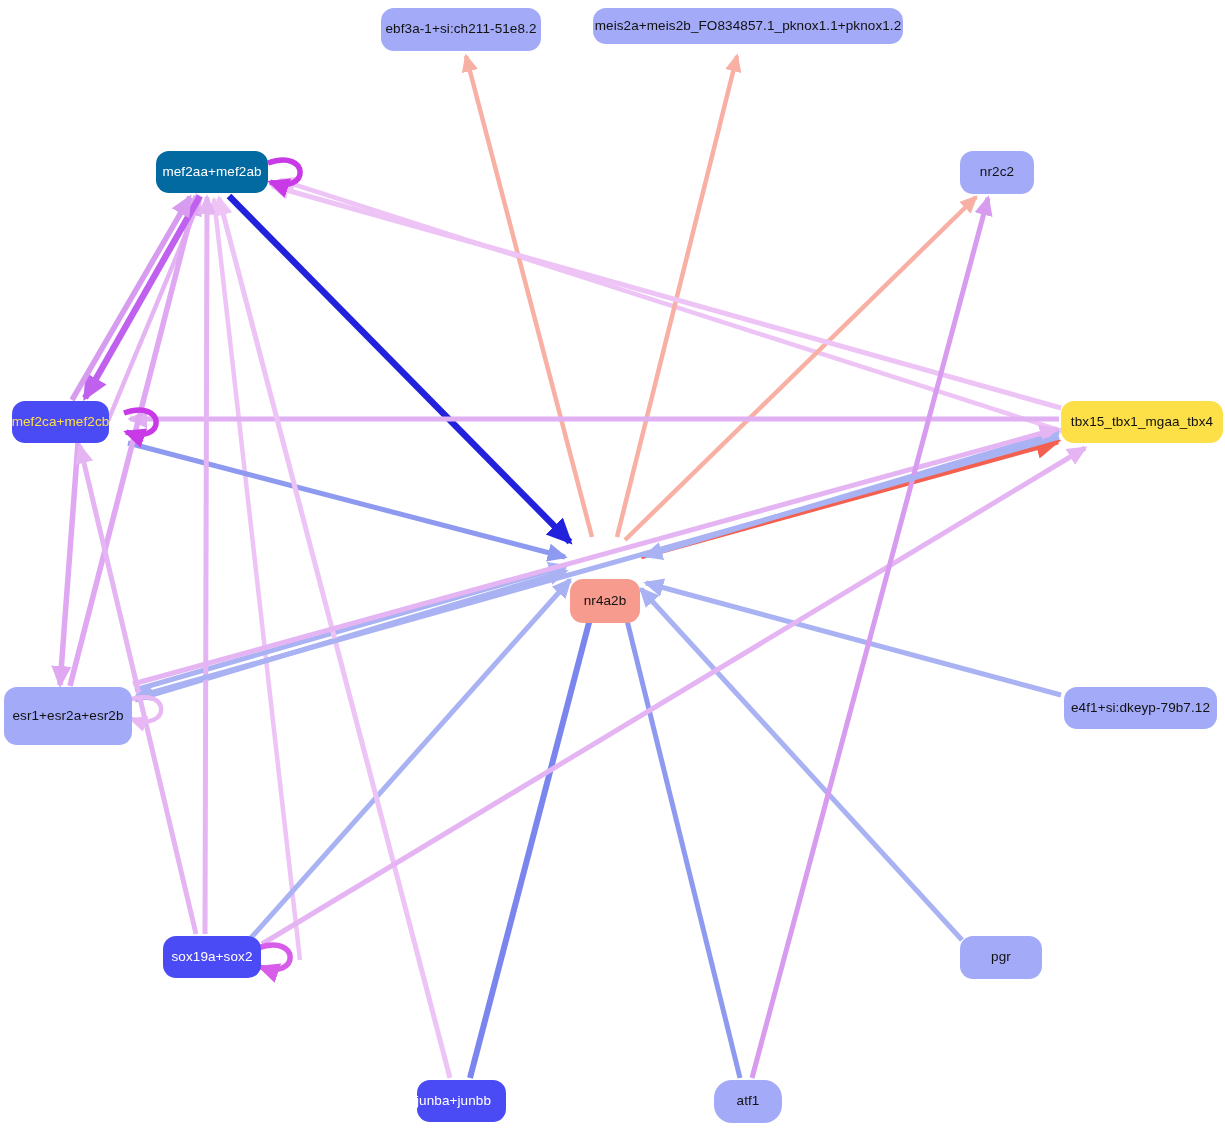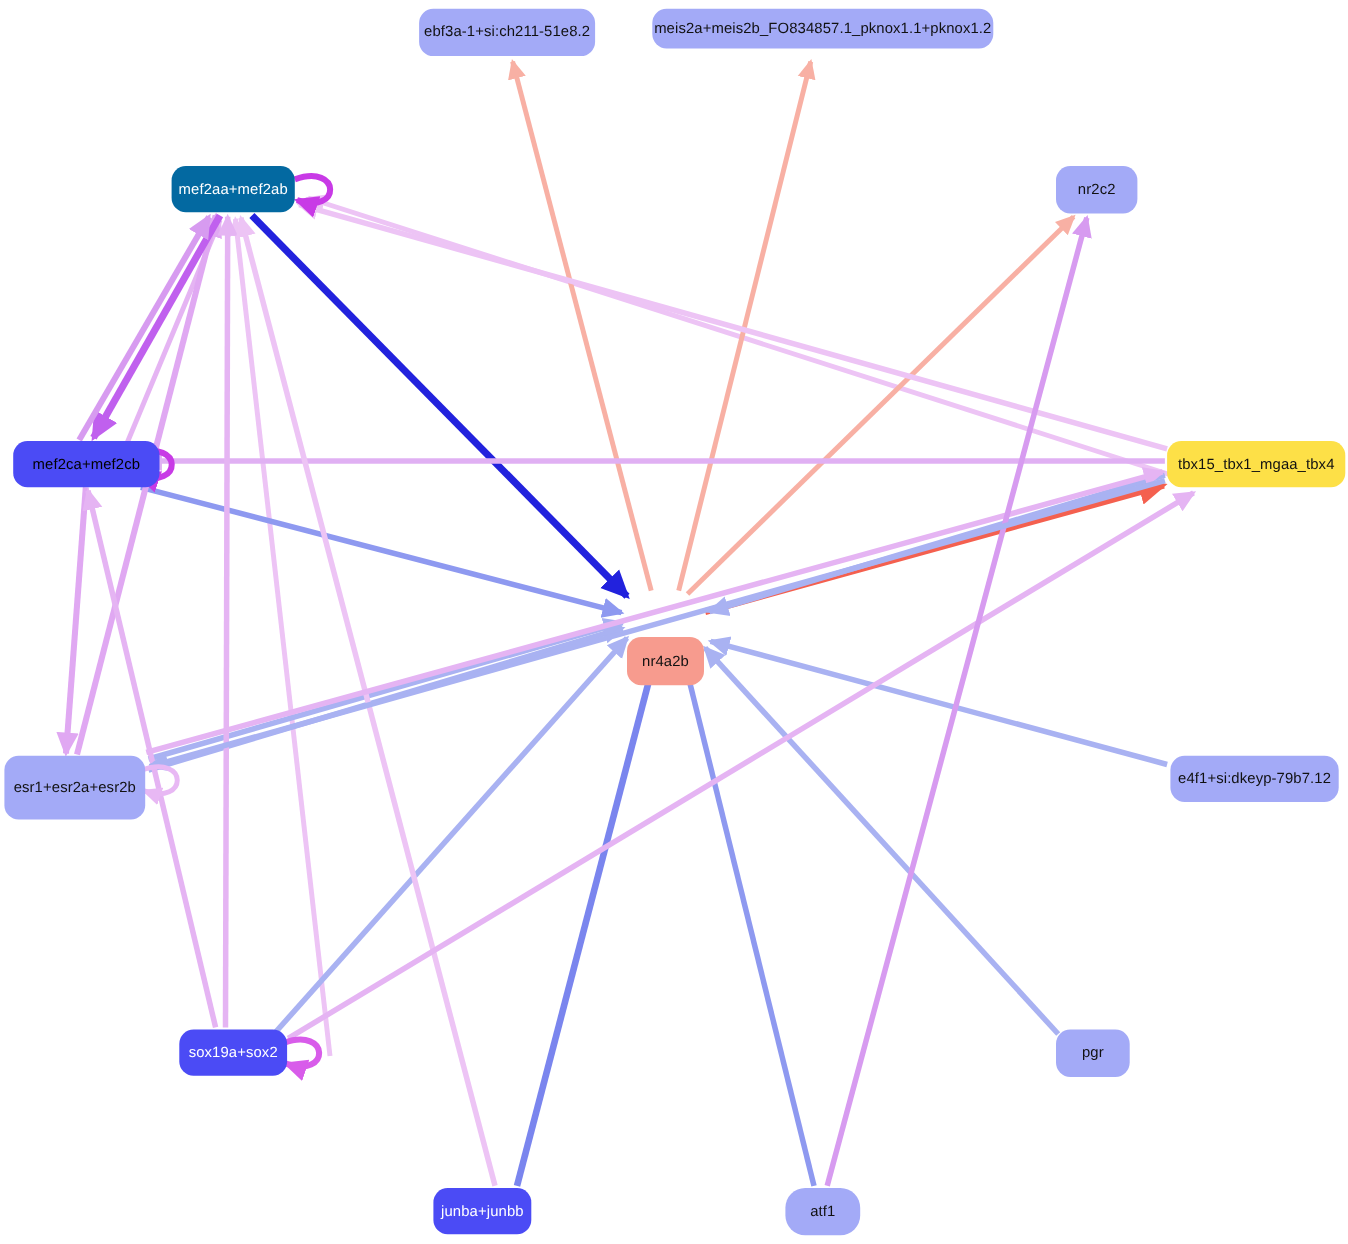--- a/index.html
+++ b/index.html
@@ -189,41 +189,41 @@
       </div>
       <div class="node" style="left: 593px; top: 8px; width: 310px; height: 36px; background: rgb(163, 170, 247); color: rgb(17, 17, 17);">
         <span>meis2a+meis2b_FO834857.1_pknox1.1+pknox1.2</span>
       </div>
       <div class="node" style="left: 156px; top: 151px; width: 112px; height: 42px; background: #0369a1; color: rgb(255, 255, 255);">
         <span>mef2aa+mef2ab</span>
       </div>
       <div class="node" style="left: 960px; top: 151px; width: 74px; height: 43px; background: rgb(163, 170, 247); color: rgb(17, 17, 17);">
         <span>nr2c2</span>
       </div>
-      <div class="node" style="left: 12px; top: 401px; width: 133px; height: 42px; background: rgb(75, 75, 245); color: #000000;">
+      <div class="node" style="left: 12px; top: 401px; width: 97px; height: 42px; background: rgb(75, 75, 245); color: #fde047;">
         <span>mef2ca+mef2cb</span>
       </div>
       <div class="node" style="left: 1061px; top: 401px; width: 162px; height: 42px; background: #fde047; color: rgb(17, 17, 17);">
         <span>tbx15_tbx1_mgaa_tbx4</span>
       </div>
       <div class="node" style="left: 570px; top: 543px; width: 70px; height: 44px; background: rgb(247, 155, 142); color: rgb(17, 17, 17); margin-top: 36px;">
         <span>nr4a2b</span>
       </div>
       <div class="node" style="left: 4px; top: 687px; width: 128px; height: 58px; background: rgb(163, 170, 247); color: rgb(17, 17, 17);">
         <span>esr1+esr2a+esr2b</span>
       </div>
       <div class="node" style="left: 1064px; top: 687px; width: 153px; height: 42px; background: rgb(163, 170, 247); color: rgb(17, 17, 17);">
         <span>e4f1+si:dkeyp-79b7.12</span>
       </div>
       <div class="node" style="left: 163px; top: 936px; width: 98px; height: 42px; background: rgb(75, 75, 245); color: rgb(255, 255, 255);">
         <span>sox19a+sox2</span>
       </div>
-      <div class="node" style="left: 960px; top: 936px; width: 67px; height: 43px; background: rgb(163, 170, 247); color: rgb(17, 17, 17);">
+      <div class="node" style="left: 960px; top: 936px; width: 82px; height: 43px; background: rgb(163, 170, 247); color: rgb(17, 17, 17);">
         <span>pgr</span>
       </div>
-      <div class="node" style="left: 394px; top: 1080px; width: 89px; height: 42px; background: rgb(75, 75, 245); color: rgb(255, 255, 255);">
+      <div class="node" style="left: 417px; top: 1080px; width: 89px; height: 42px; background: rgb(75, 75, 245); color: rgb(255, 255, 255); justify-content: flex-end;">
         <span>junba+junbb</span>
       </div>
       <div class="node" style="left: 714px; top: 1080px; width: 68px; height: 43px; background: rgb(163, 170, 247); color: rgb(17, 17, 17); border-radius: 18px;">
         <span>atf1</span>
       </div>
     </div>
 </div>
 
 </body></html>

